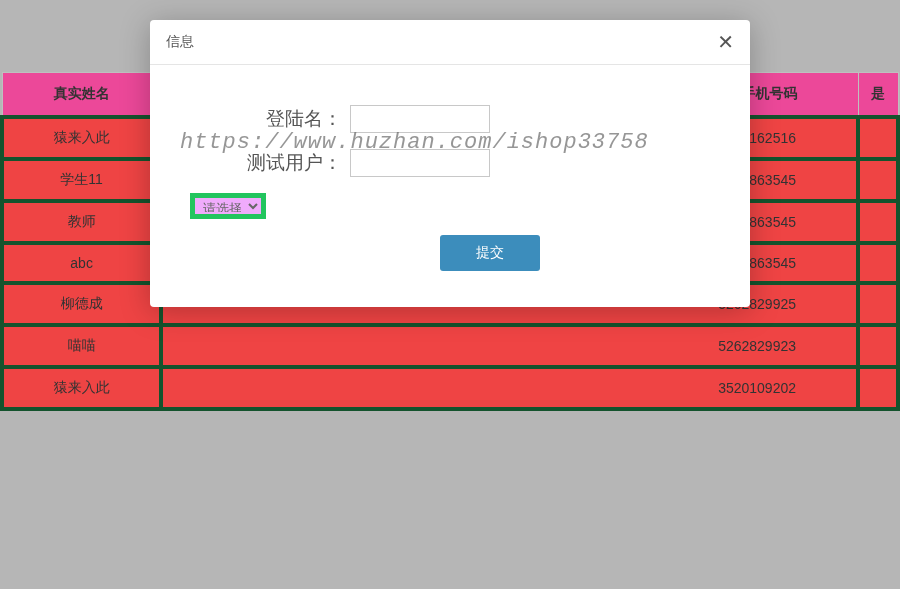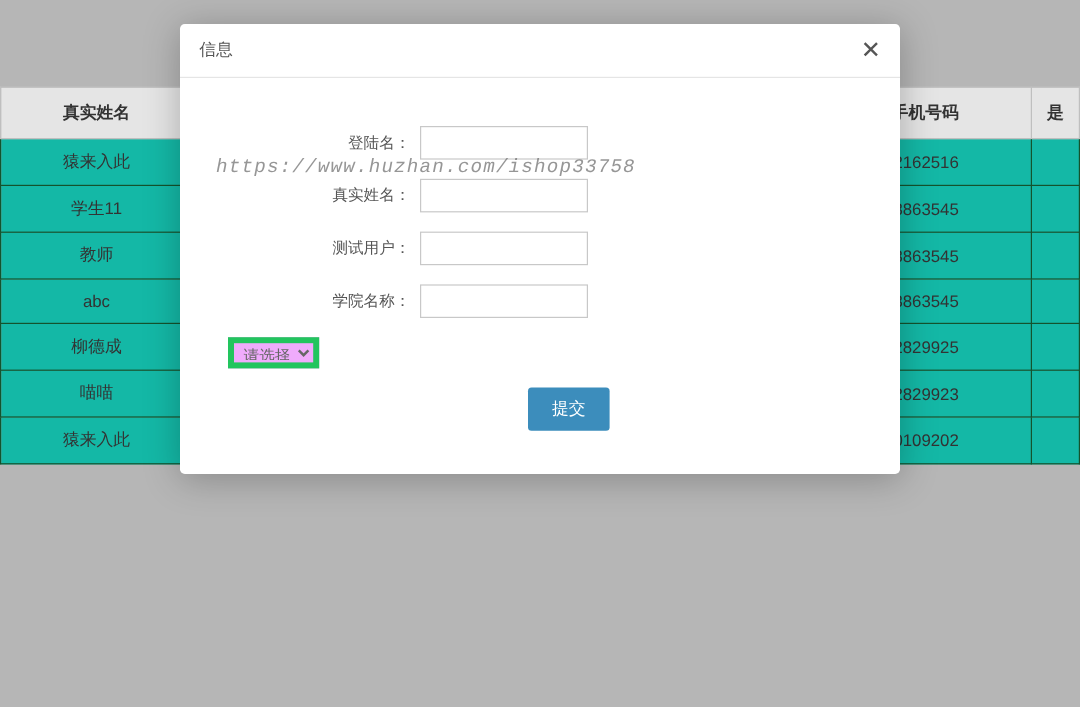--- a/index.html
+++ b/index.html
@@ -1,40 +1,40 @@
 <!DOCTYPE html>
 <html><head>
   <meta charset="utf-8">
   <style>
     * { box-sizing: border-box; margin: 0; padding: 0; }
     body { font-family: "Microsoft YaHei", Arial, sans-serif; background: #b6b6b6; width: 900px; height: 589px; overflow: hidden; font-size: 14px; position: relative; }
     
     .bg-table { width: 100%; border-collapse: collapse; margin-top: 72px; }
-    .bg-table th { background: #e5e5e5; color: #333; font-weight: bold; padding: 12px 8px; text-align: center; border: 1px solid #bfbfbf; }
-    .bg-table td { background: #14b8a6; color: #333; padding: 10px 0; text-align: center; border: 1px solid #14532d; }
+    .bg-table th { background: #ec4899; color: #333; font-weight: bold; padding: 12px 8px; text-align: center; border: 1px solid #bfbfbf; }
+    .bg-table td { background: #ef4444; color: #333; padding: 10px 0; text-align: center; border: 4px solid #14532d; }
     .col1 { width: 160px; }
     .col2 { width: 700px; }
     .col3 { width: 40px; }
     
     .modal-overlay { position: absolute; top: 0; left: 0; width: 900px; height: 589px; display: flex; justify-content: center; align-items: flex-start; }
     .modal { background: #fff; width: 600px; margin-top: 20px; border-radius: 4px; box-shadow: 0 4px 30px rgba(0,0,0,0.25); }
     .modal-header { display: flex; justify-content: space-between; align-items: center; padding: 12px 16px; border-bottom: 1px solid #e5e5e5; }
     .modal-title { color: #555; font-size: 14px; }
     .close-x { color: #555; font-size: 20px; cursor: pointer; line-height: 1; }
     .modal-body { padding: 40px 40px 36px 40px; }
     
     .form-row { display: flex; align-items: center; margin-bottom: 16px; }
-    .form-label { width: 160px; text-align: right; padding-right: 8px; color: #555; font-size: 13px; font-family: Liberation Mono, monospace; }
+    .form-label { width: 160px; text-align: right; padding-right: 8px; color: #555; font-size: 19px; font-family: Liberation Mono, monospace; }
     .form-input { width: 140px; height: 28px; border: 1px solid #c8c8c8; padding: 2px 6px; font-size: 13px; }
     .form-select { width: 76px; height: 26px; border: 5px solid #22c55e; font-size: 13px; color: #666; padding: 2px 4px; background: #f0abfc; }
     
     .submit-row { padding-left: 250px; margin-top: 14px; }
-    .btn-submit { background: #3c8dbc; color: #fff; border: none; padding: 9px 20px; font-size: 14px; border-radius: 3px; cursor: pointer; }
+    .btn-submit { background: #3c8dbc; color: #fff; border: none; padding: 9px 36px; font-size: 14px; border-radius: 3px; cursor: pointer; }
     
-    .watermark { position: absolute; top: 130px; left: 180px; font-family: "Courier New", monospace; font-size: 16px; color: #6a6a6a; opacity: 0.7; pointer-events: none; z-index: 999; letter-spacing: 1px; font-style: italic; }
+    .watermark { position: absolute; top: 130px; left: 180px; font-family: "Courier New", monospace; font-size: 22px; color: #6a6a6a; opacity: 0.7; pointer-events: none; z-index: 999; letter-spacing: 1px; font-style: italic; }
   </style>
 </head>
 <body>
 
 <table class="bg-table">
   <thead>
     <tr>
       <th class="col1">真实姓名</th>
       <th class="col2" style="text-align:right;padding-right:60px;">手机号码</th>
       <th class="col3">是</th>
@@ -87,35 +87,27 @@
       <span class="modal-title">信息</span>
       <span class="close-x">✕</span>
     </div>
     <div class="modal-body">
 
       <div class="form-row">
         <label class="form-label">登陆名：</label>
         <input class="form-input" value="" style="">
       </div>
 
-      <div class="form-row">
-        <label class="form-label">真实姓名：</label>
-        <input class="form-input" value="" style="">
-      </div>
 
       <div class="form-row">
         <label class="form-label">测试用户：</label>
         <input class="form-input" value="" style="">
       </div>
 
 
-      <div class="form-row">
-        <label class="form-label">学院名称：</label>
-        <input class="form-input" value="" style="">
-      </div>
 
 
 
       <div class="form-row">
         <select class="form-select">
           <option>请选择</option>
         </select>
       </div>
 
       <div class="submit-row">

